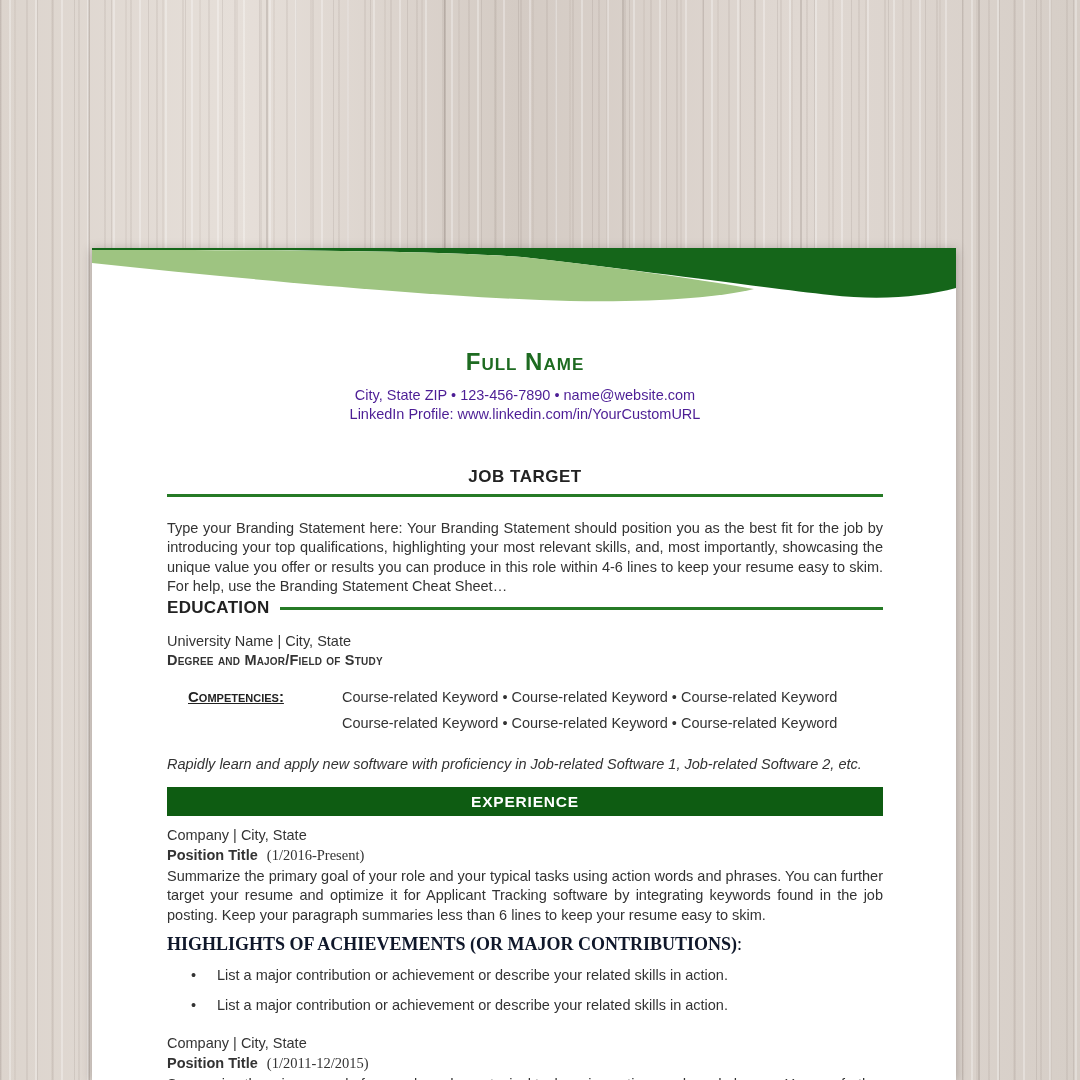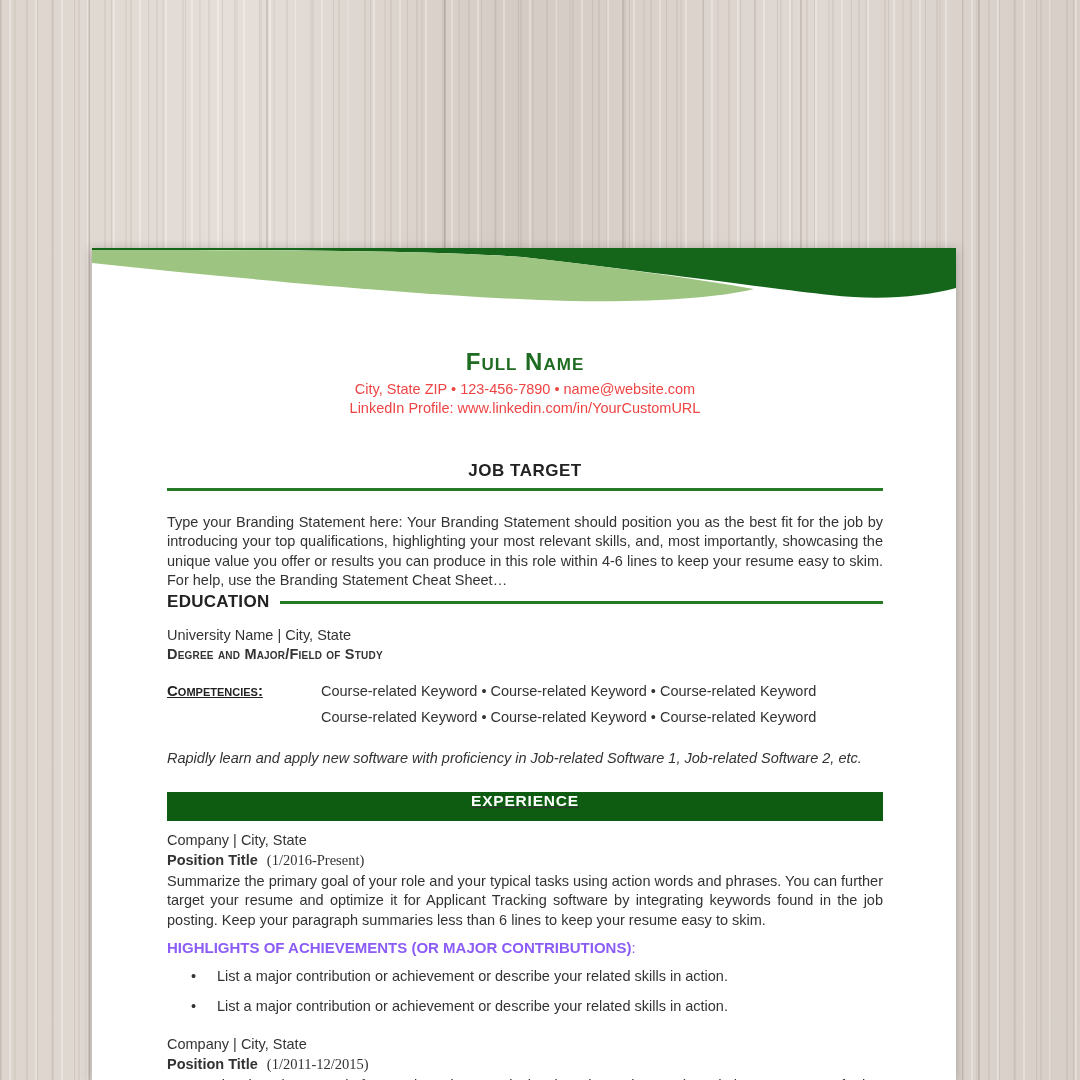--- a/index.html
+++ b/index.html
@@ -31,53 +31,53 @@
   }
   .waves{display:block;width:864px;height:62px;}
   .wave-dark{fill:var(--wave-dark);}
   .wave-light{fill:var(--wave-light);}
   .content{padding:0 73px 0 75px;}
   .name{
     margin-top:38px; text-align:center;
     font-variant:small-caps; font-weight:bold;
     font-size:24px; letter-spacing:1px; color:var(--name-green);
   }
-  .contact{margin-top:4px;text-align:center;font-size:14.5px;line-height:18.5px;color:#ef4444;}
+  .contact{margin-top:10px;text-align:center;font-size:14.5px;line-height:18.5px;color:#4c1d95;}
   .section-title-center{
     margin-top:44px; text-align:center; font-weight:bold;
     font-size:17px; letter-spacing:0.5px; color:#222;
   }
   .green-rule{margin-top:7px;height:3px;background:var(--rule-green);}
   .body-text{margin-top:22px;font-size:14.5px;line-height:19.3px;text-align:justify;color:#333;}
   .section-row{margin-top:2px;display:flex;align-items:center;}
   .section-row .label{font-weight:bold;font-size:17px;letter-spacing:0.3px;white-space:nowrap;color:#222;}
   .section-row .rule{flex:1;height:3px;background:var(--rule-green);margin-left:10px;}
   .plain-line{font-size:14.5px;line-height:19.3px;color:#333;}
   .edu-block{margin-top:14px;}
   .smallcaps-bold{font-variant:small-caps;font-weight:bold;letter-spacing:0.2px;}
   .competencies{margin-top:17px;display:flex;align-items:flex-start;}
   .competencies .comp-label{
     flex:0 0 154px;font-variant:small-caps;font-weight:bold;
-    text-decoration:underline;font-size:15px;color:#222;
+    text-decoration:underline;font-size:15px;color:#222;margin-left:21px;
   }
   .competencies .comp-lines{flex:1;font-size:14.5px;line-height:19.3px;}
   .competencies .comp-lines .kw2{margin-top:7px;}
   .software-note{margin-top:23px;font-style:italic;font-size:14.5px;color:#333;}
   .banner{
-    margin-top:26px;height:29px;background:var(--banner-green);
-    display:flex;align-items:flex-start;justify-content:center;text-decoration:underline;
+    margin-top:15px;height:29px;background:var(--banner-green);
+    display:flex;align-items:center;justify-content:center;
   }
   .banner span{color:#ffffff;font-weight:bold;font-size:15.5px;letter-spacing:0.8px;}
   .job{margin-top:10px;}
   .job.second{margin-top:19px;}
   .position-line{font-size:14.5px;line-height:19.3px;}
   .position-line .pos{font-weight:bold;}
   .position-line .dates{margin-left:5px;font-family:Liberation Serif, serif;}
   .summary{margin-top:2px;font-size:14.5px;line-height:19.3px;text-align:justify;}
-  .highlights-line{margin-top:9px;font-size:15px;color:#8b5cf6;}
+  .highlights-line{margin-top:9px;font-size:18px;color:#0f172a;font-family:Liberation Serif, serif;}
   .highlights-line .hl{font-weight:bold;}
   .bullet-row{margin-top:11px;display:flex;font-size:14.5px;line-height:19.3px;}
   .bullet-row .dot{flex:0 0 26px;margin-left:24px;text-align:left;}
 </style>
 </head>
 <body>
 
 <div class="page">
 
   <svg class="waves" viewBox="0 0 864 62" preserveAspectRatio="none" aria-hidden="true">

